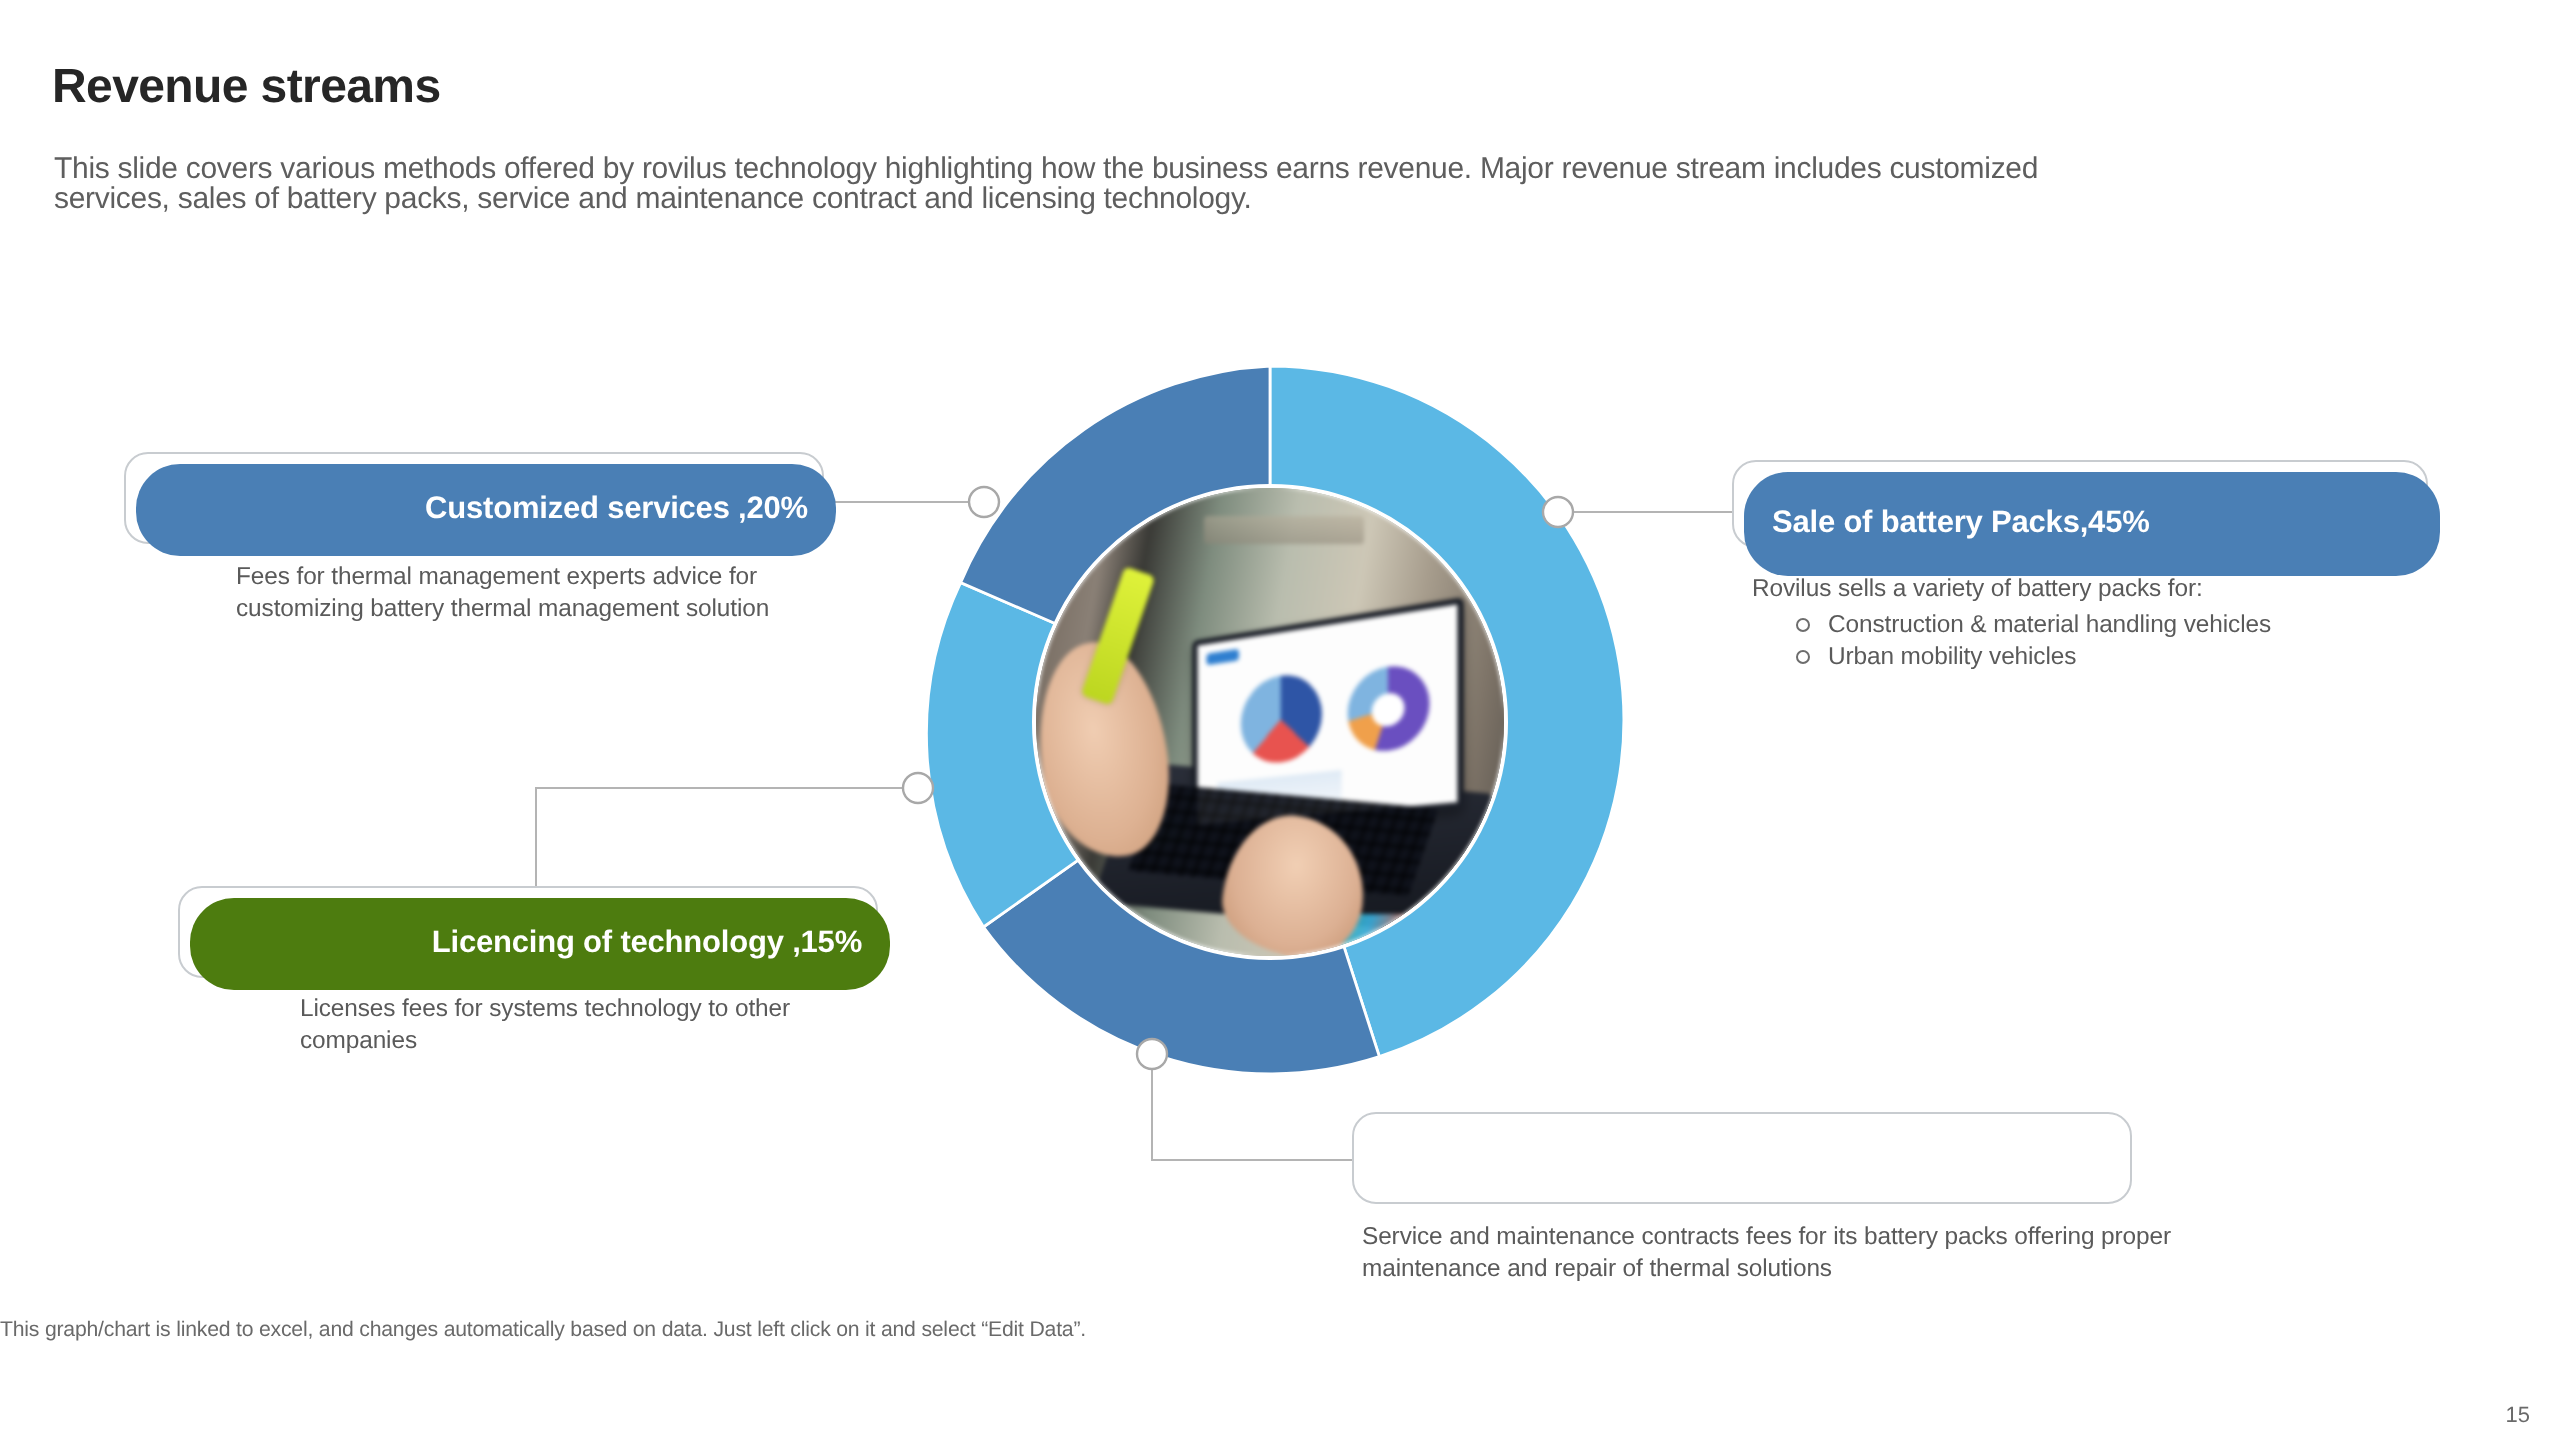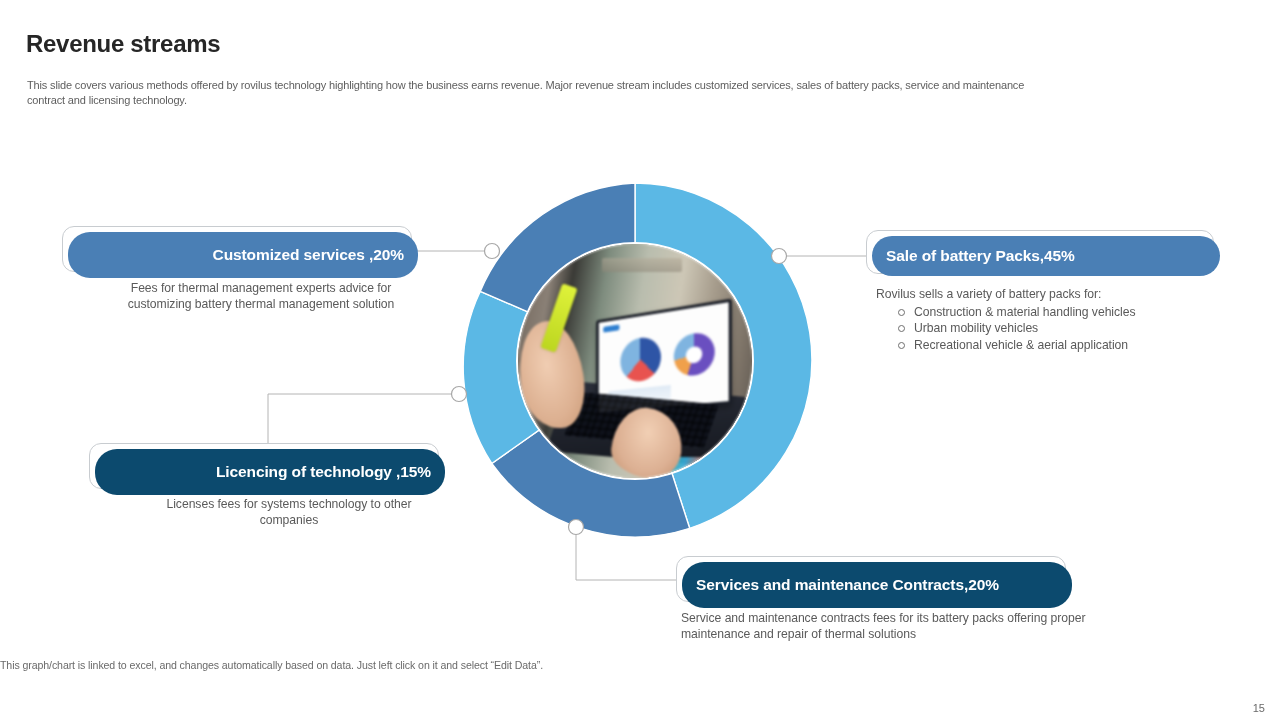--- a/index.html
+++ b/index.html
@@ -27,21 +27,21 @@
     color: #262626;
     letter-spacing: -0.3px;
     line-height: 44px;
     white-space: nowrap;
   }
   #slide-subtitle {
     position: absolute;
     left: 27px;
     top: 78px;
     width: 1035px;
-    font-size: 11px;
+    font-size: 15px;
     line-height: 14.6px;
     color: #5e5e5e;
     letter-spacing: -0.15px;
   }
 
   
   #donut-wrap {
     position: absolute;
     left: 458px;
     top: 183px;
@@ -191,32 +191,32 @@
     box-sizing: border-box;
     display: flex;
     align-items: center;
     color: #ffffff;
     font-size: 15.5px;
     font-weight: bold;
     letter-spacing: -0.1px;
     white-space: nowrap;
   }
   .callout .bar.dark { background: #4a7fb5; }
-  .callout .bar.light { background: #0c4a6e; }
+  .callout .bar.light { background: #4d7c0f; }
   .callout .bar.align-right { justify-content: flex-end; padding-right: 14px; }
   .callout .bar.align-left  { justify-content: flex-start; padding-left: 14px; }
 
   .desc {
     position: absolute;
     font-size: 12.2px;
     line-height: 16.2px;
     color: #5a5a5a;
     letter-spacing: -0.05px;
   }
-  .desc.right-align { text-align: center; }
+  .desc.right-align { text-align: left; }
 
   
   .bullet-list {
     list-style: none;
     margin: 2px 0 16px 0;
     padding: 0 0 0 22px;
   }
   .bullet-list li {
     position: relative;
     line-height: 16.2px;
@@ -301,46 +301,41 @@
 </svg>
 
 <div class="callout" style="left:62px; top:226px; width:356px; height:52px;">
   <div class="outline" style="width:350px; height:46px;"></div>
   <div class="bar dark align-right" style="width:350px; height:46px;">Customized services ,20%</div>
 </div>
 <div class="desc right-align" style="left:118px; top:280px; width:286px;">Fees for thermal management experts advice for customizing battery thermal management solution</div>
 
 <div class="callout" style="left:866px; top:230px; width:354px; height:50px;">
   <div class="outline" style="width:348px; height:44px;"></div>
-  <div class="bar dark align-left" style="width:348px; height:40px;">Sale of battery Packs,45%</div>
+  <div class="bar dark align-left" style="width:348px; height:52px;">Sale of battery Packs,45%</div>
 </div>
 <div class="desc" style="left:876px; top:286px; width:340px;">
   <div>Rovilus sells a variety of battery packs for:</div>
   <ul class="bullet-list">
     <li>
       <span class="marker"></span>
       <span>Construction &amp; material handling vehicles</span>
     </li>
     <li>
       <span class="marker"></span>
       <span>Urban mobility vehicles</span>
     </li>
-    <li>
-      <span class="marker"></span>
-      <span>Recreational vehicle &amp; aerial application</span>
-    </li>
   </ul>
 </div>
 
 <div class="callout" style="left:89px; top:443px; width:356px; height:52px;">
   <div class="outline" style="width:350px; height:46px;"></div>
   <div class="bar light align-right" style="width:350px; height:46px;">Licencing of technology ,15%</div>
 </div>
 <div class="desc right-align" style="left:150px; top:496px; width:278px;">Licenses fees for systems technology to other companies</div>
 
 <div class="callout" style="left:676px; top:556px; width:396px; height:52px;">
   <div class="outline" style="width:390px; height:46px;"></div>
-  <div class="bar light align-left" style="width:390px; height:46px;">Services and maintenance Contracts,20%</div>
 </div>
 <div class="desc" style="left:681px; top:610px; width:406px;">Service and maintenance contracts fees for its battery packs offering proper maintenance and repair of thermal solutions</div>
 
 <div id="footer-note">This graph/chart is linked to excel, and changes automatically based on data. Just left click on it and select “Edit Data”.</div>
 <div id="page-number">15</div>
 
 </body></html>

